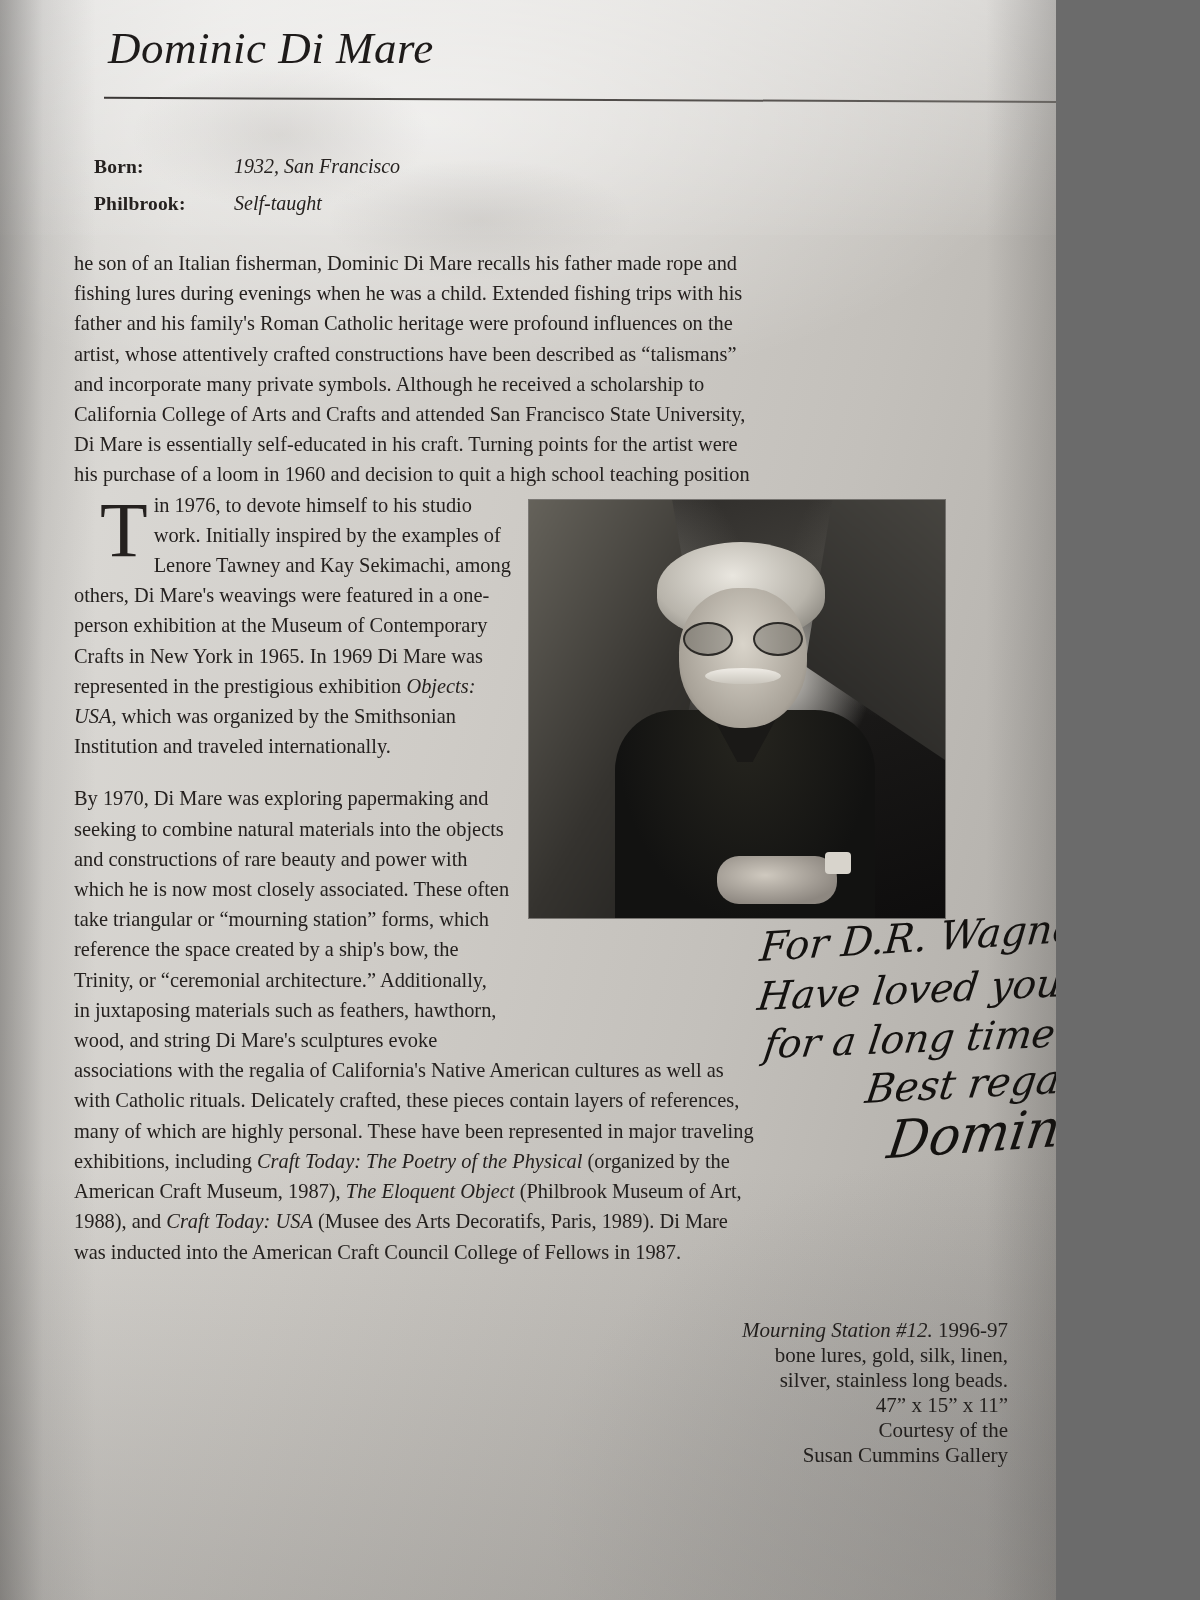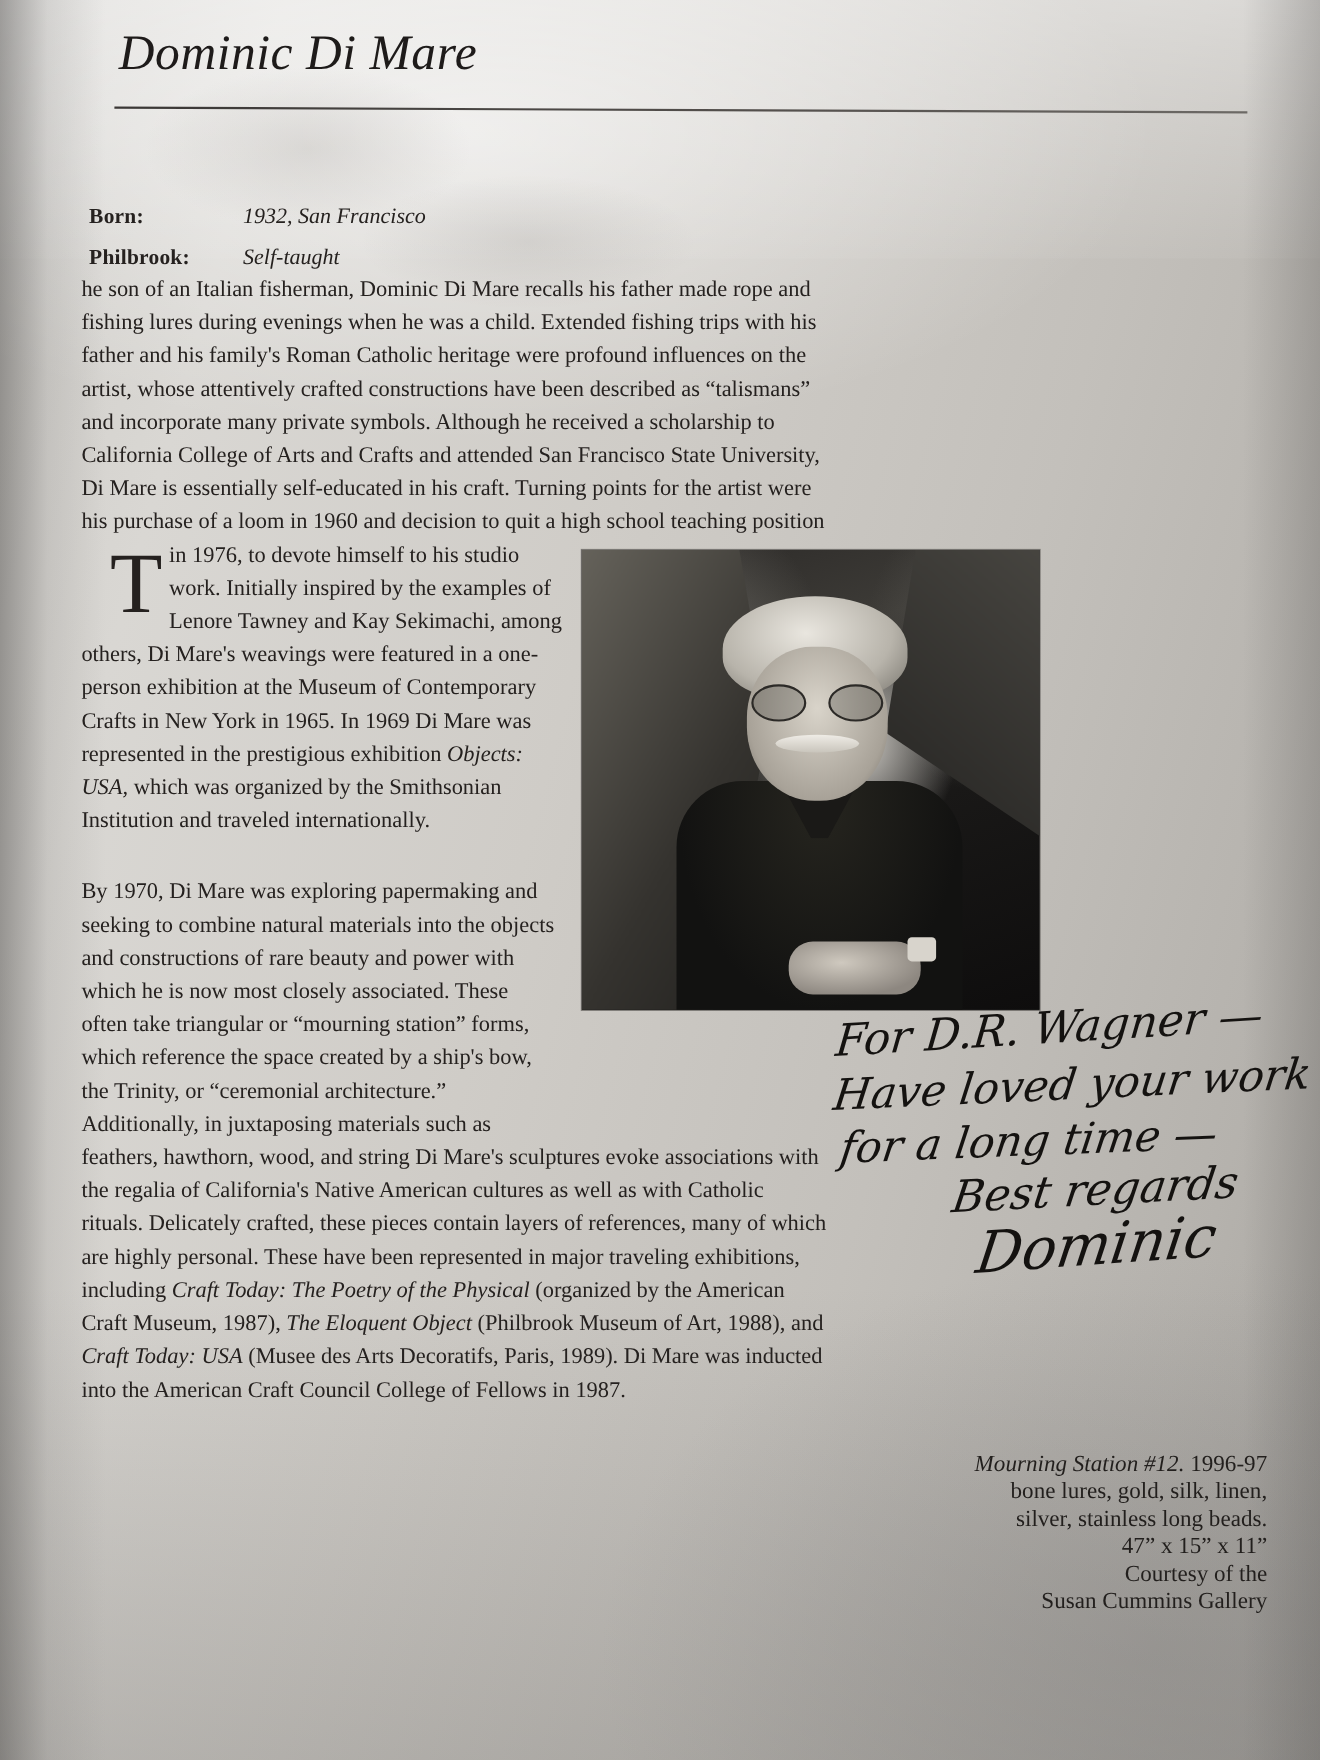--- a/index.html
+++ b/index.html
@@ -2,21 +2,21 @@
 <html><head>
 <meta charset="utf-8">
 <style>
   html, body {
     margin: 0;
     padding: 0;
     background: #6b6b6b;
   }
   .page {
     position: relative;
-    width: 1200px;
+    width: 1056px;
     height: 1600px;
     overflow: hidden;
     background:
       radial-gradient(ellipse 900px 400px at 420px 120px, rgba(255,255,255,0.55), rgba(255,255,255,0) 70%),
       radial-gradient(ellipse 700px 500px at 1050px 1500px, rgba(150,148,146,0.55), rgba(255,255,255,0) 72%),
       linear-gradient(105deg, #cfcdc9 0%, #d9d7d3 16%, #cfccc7 42%, #c3c0bb 66%, #b5b2ad 86%, #a7a49f 100%);
     font-family: "Liberation Serif", serif;
     color: #25211f;
   }
   
@@ -71,25 +71,24 @@
     top: 99px;
     width: 1030px;
     height: 2px;
     background: linear-gradient(90deg, #3a3735, #55514e 60%, #6d6a66);
     transform: rotate(0.25deg);
   }
 
   
   .meta {
     position: absolute;
-    left: 81px;
+    left: 94px;
     top: 155px;
     width: 520px;
     font-size: 20px;
-    margin-top: 31px;
   }
   .meta-row {
     display: flex;
     align-items: baseline;
     margin-bottom: 14px;
   }
   .meta-label {
     width: 140px;
     font-weight: bold;
     letter-spacing: 0.2px;
@@ -114,21 +113,21 @@
     position: relative;
   }
   .dropcap {
     float: left;
     font-size: 78px;
     line-height: 62px;
     padding: 6px 6px 0 26px;
     font-family: "Liberation Serif", serif;
   }
   .para2 {
-    margin-top: 34px;
+    margin-top: 22px;
   }
   .it { font-style: italic; }
 
   
   .photo-wrap {
     position: absolute;
     left: 529px;
     top: 500px;
     width: 416px;
     height: 418px;

